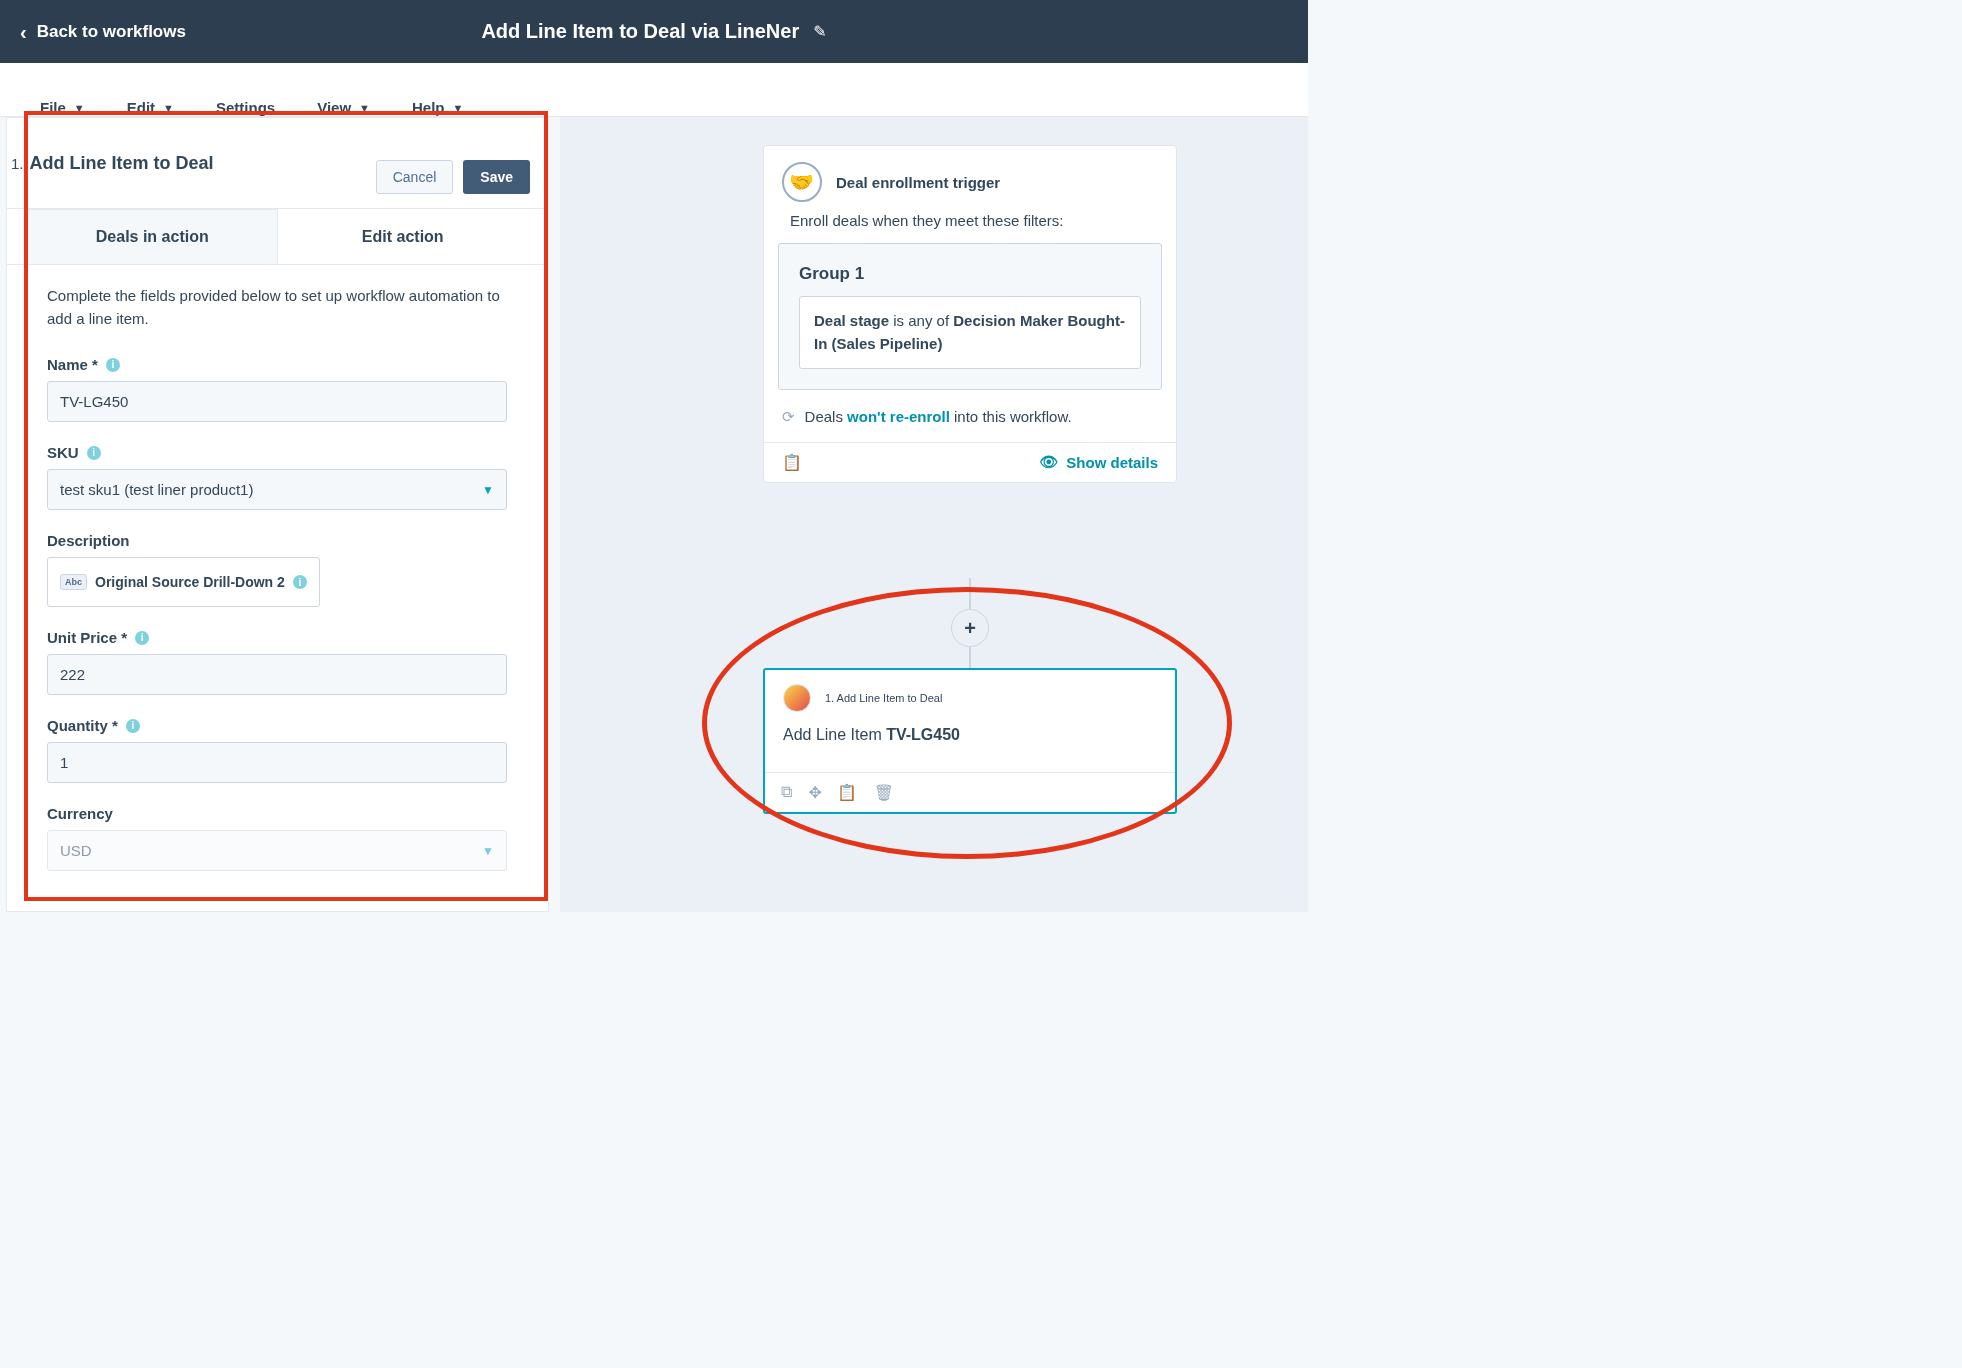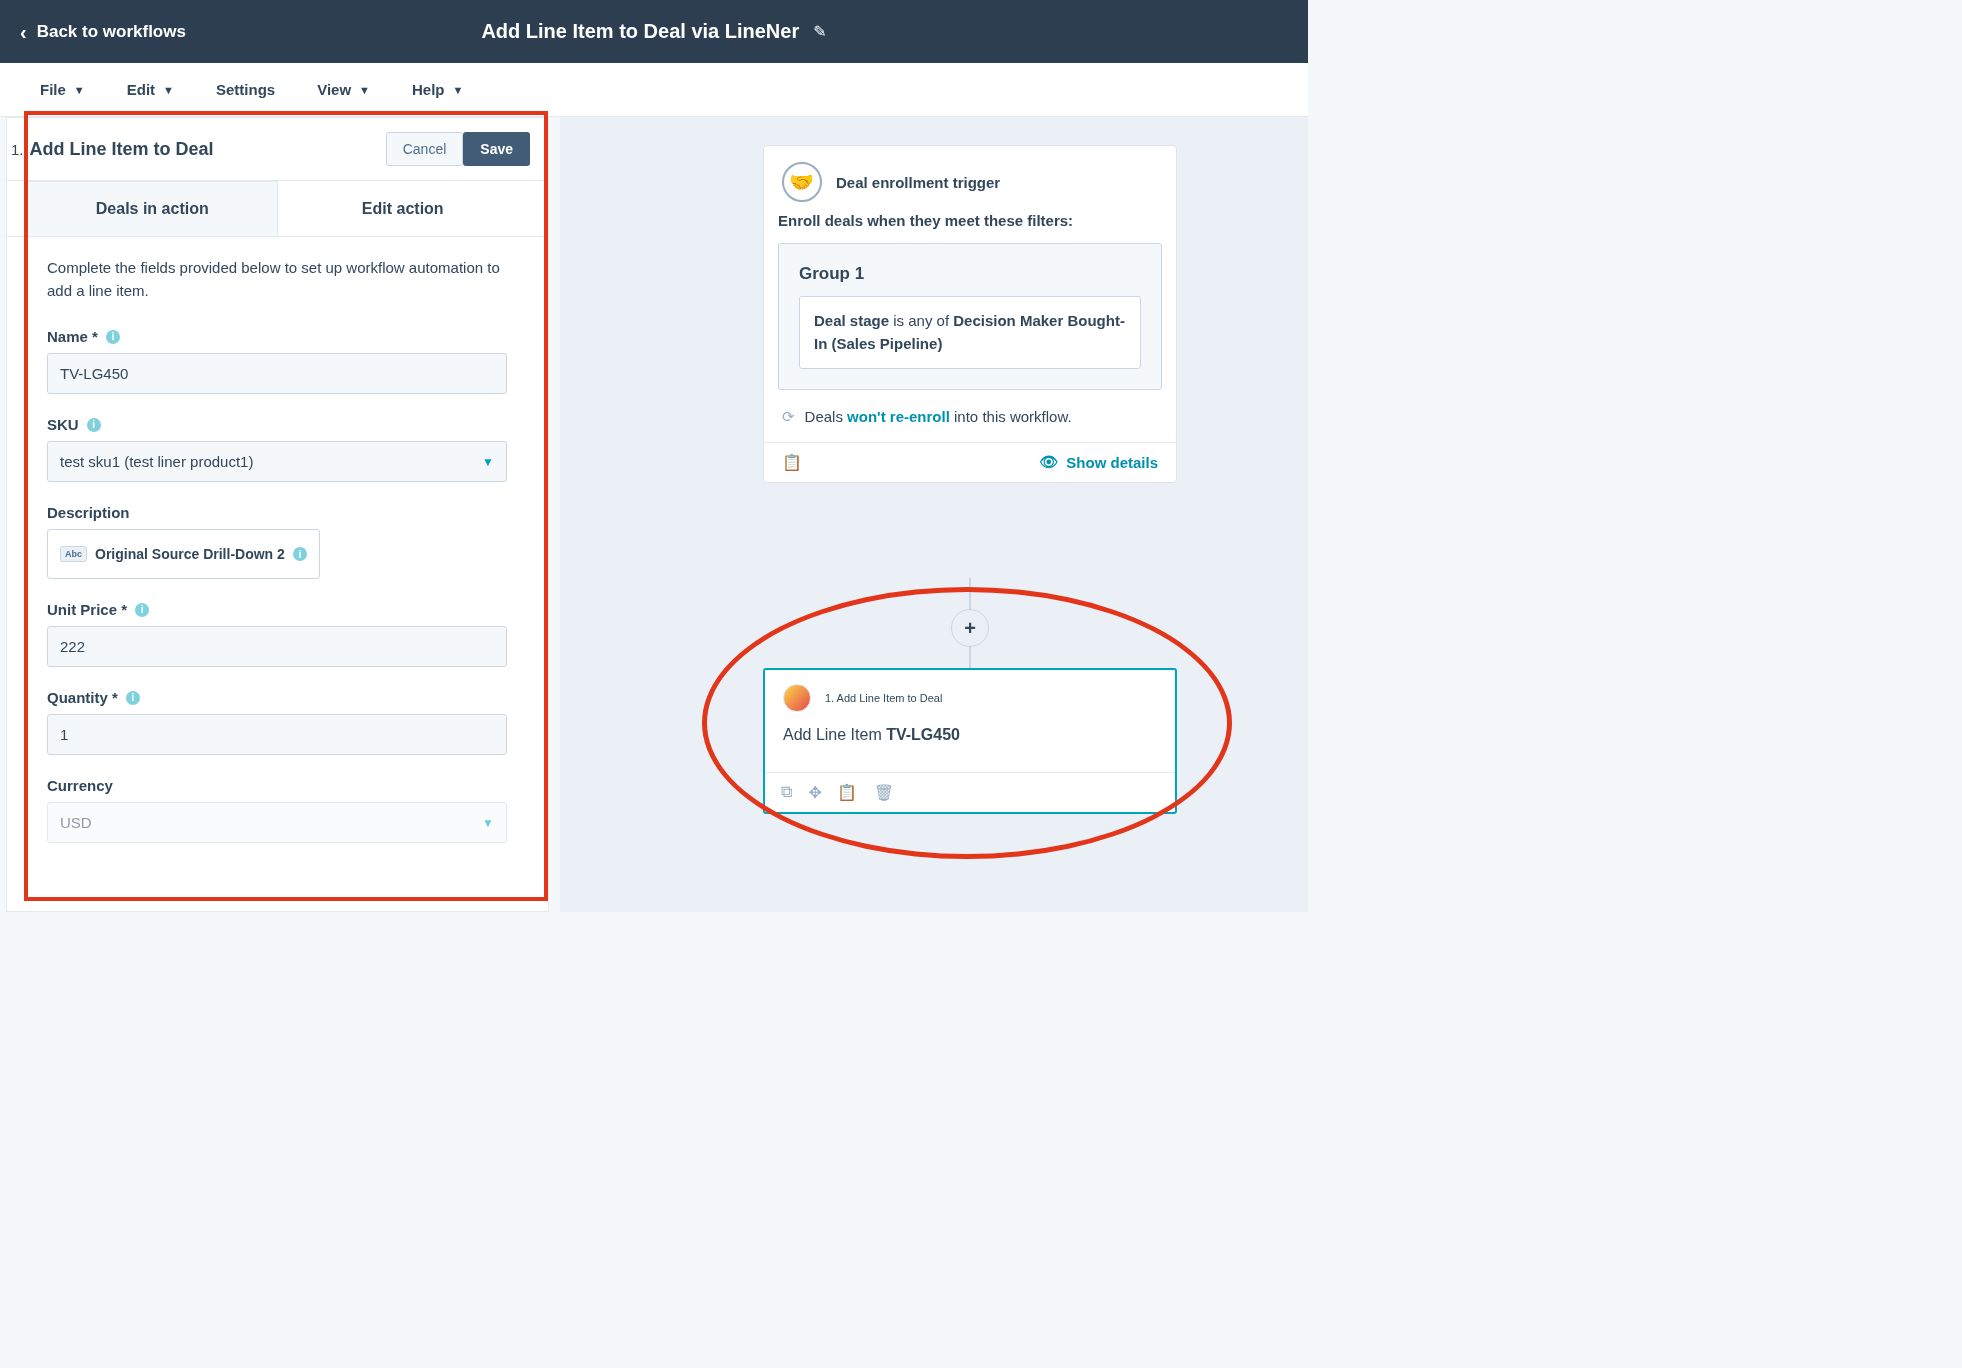--- a/index.html
+++ b/index.html
@@ -50,21 +50,21 @@
     white-space: nowrap;
   }
   .pencil-icon { color: #fff; font-size: 16px; }
 
   
   .menu-bar {
     background: #fff;
     border-bottom: 1px solid #e5e9ed;
     height: 54px;
     display: flex;
-    align-items: center;
+    align-items: flex-end;
     gap: 42px;
     padding: 0 40px;
   }
   .menu-item {
     font-weight: 600;
     font-size: 15px;
     color: #33475b;
     display: flex;
     align-items: center;
     gap: 8px;
@@ -97,21 +97,21 @@
   }
   .panel-step-num {
     font-size: 15px;
     color: #33475b;
   }
   .panel-title {
     font-size: 18px;
     font-weight: 700;
     color: #33475b;
   }
-  .panel-btns { display: flex; gap: 0; }
+  .panel-btns { display: flex; gap: 10px; margin-top: 28px; }
   .btn {
     padding: 8px 16px;
     border-radius: 3px;
     font-size: 14px;
     font-weight: 500;
     cursor: pointer;
     border: 1px solid transparent;
   }
   .btn-cancel {
     background: #f5f8fa;
@@ -257,23 +257,23 @@
     justify-content: center;
     font-size: 20px;
     color: #516f90;
   }
   .trigger-title {
     font-size: 15px;
     font-weight: 700;
     color: #33475b;
   }
   .trigger-sub {
-    padding: 0 18px 14px 14px;
-    font-size: 15px;
-    font-weight: 700;
+    padding: 0 18px 14px 26px;
+    font-size: 15px;
+    font-weight: 400;
     color: #33475b;
   }
   .group-box {
     margin: 0 14px 14px 14px;
     border: 1px solid #cbd6e2;
     border-radius: 3px;
     background: #f5f8fa;
     padding: 20px;
   }
   .group-title {

